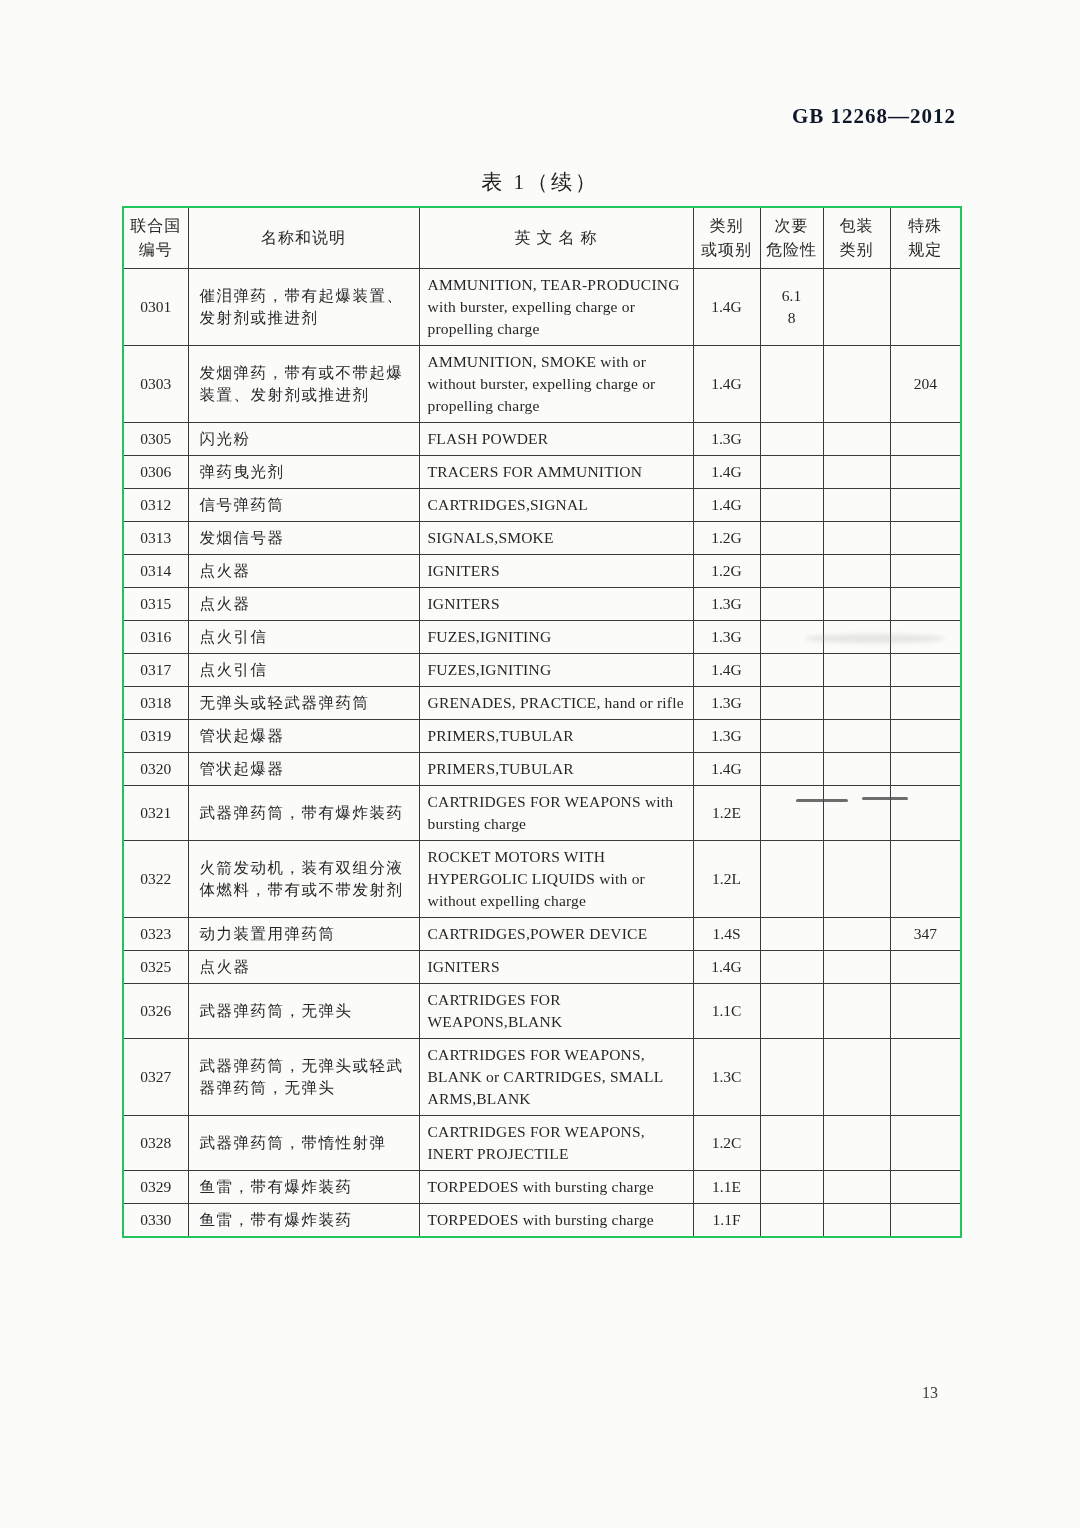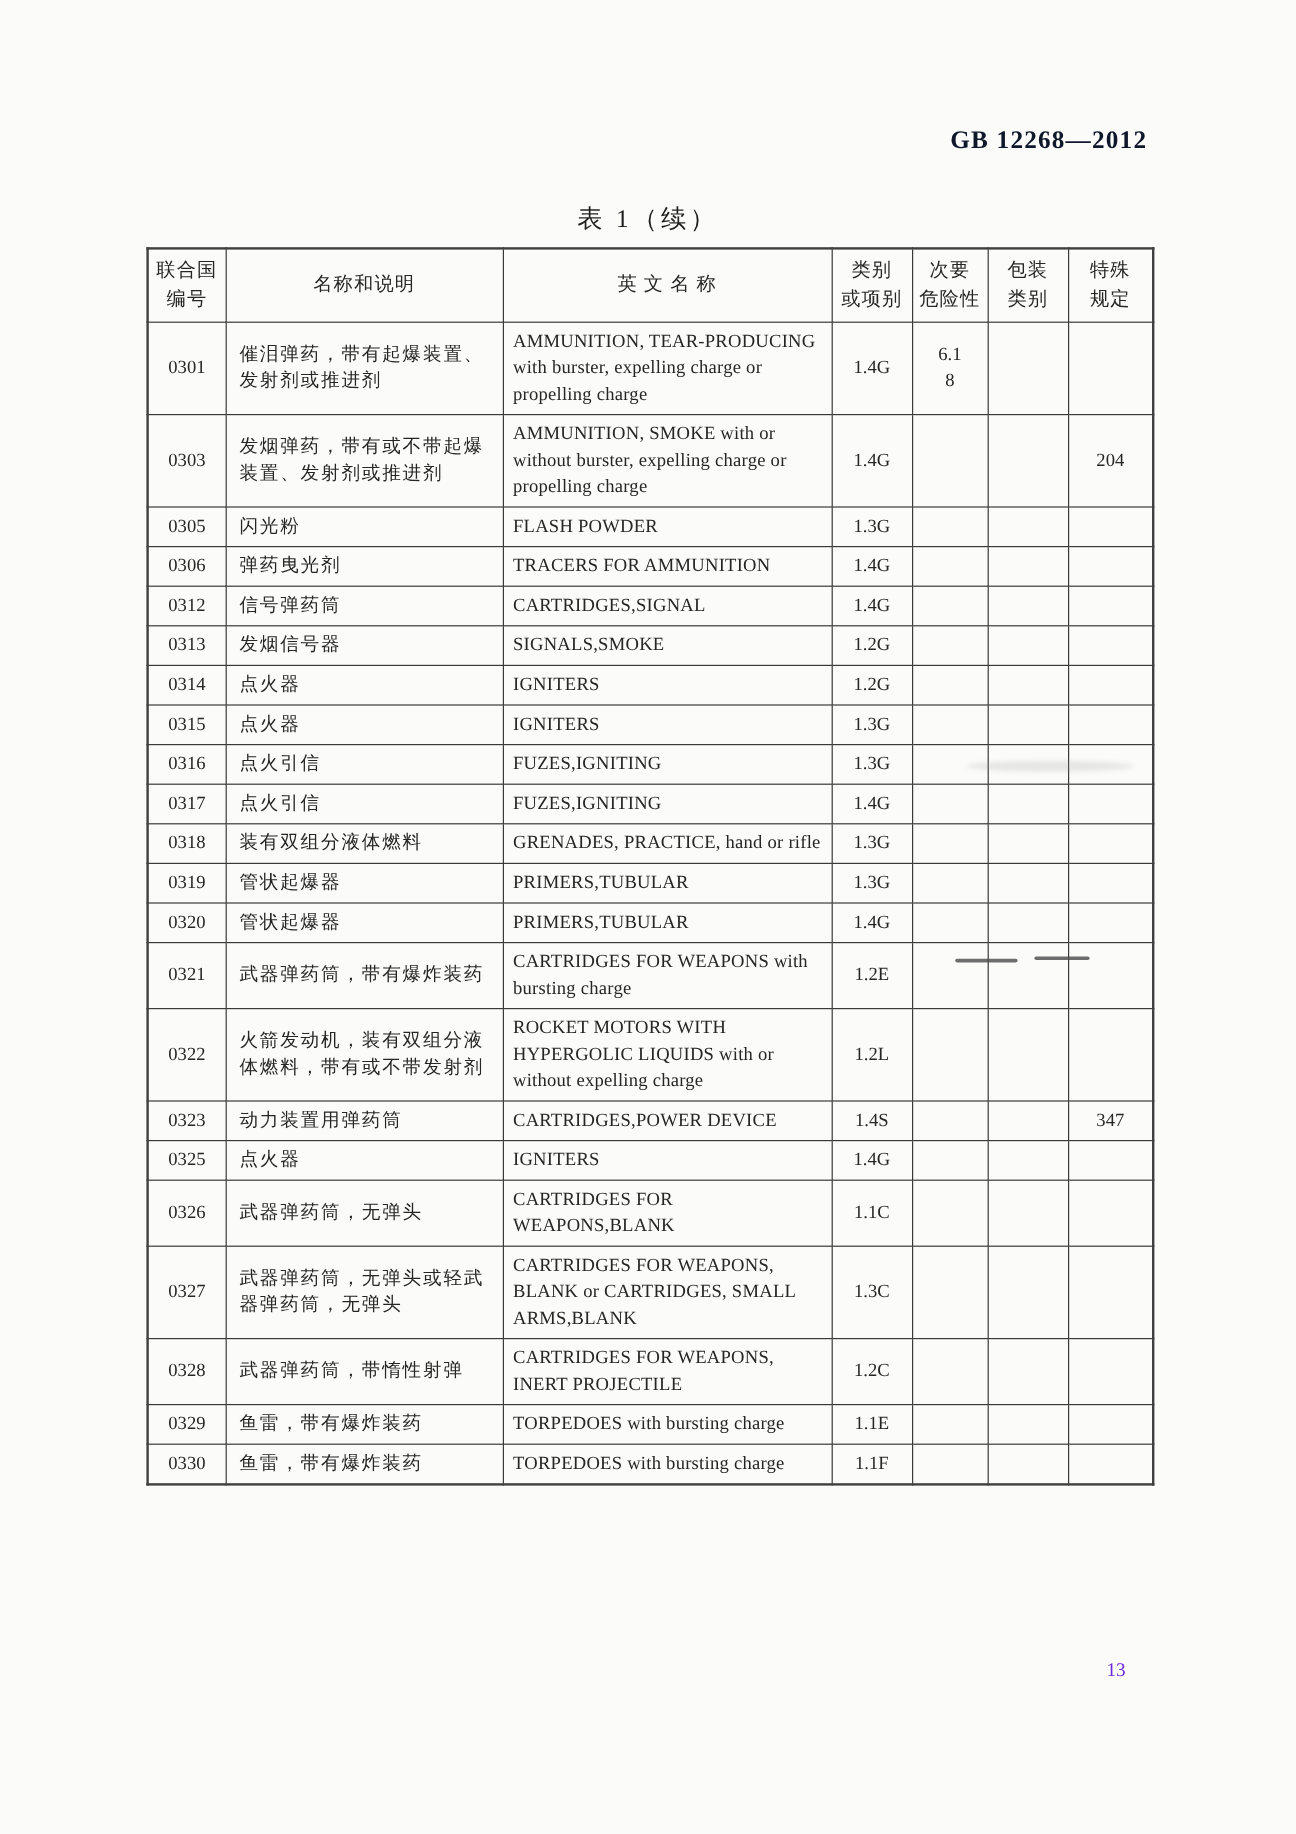--- a/index.html
+++ b/index.html
@@ -17,21 +17,21 @@
     color:#0f172a;
   }
   .table-title {
     position:absolute; top:168px; left:0; width:100%;
     text-align:center; font-size:21px; letter-spacing:3px; color:#1f1f1f;
   }
   table.doc-table {
     position:absolute; left:122px; top:206px;
     width:838px;
     border-collapse:collapse; table-layout:fixed;
-    border:2px solid #404040;
+    border:2px solid #22c55e;
   }
   .doc-table th, .doc-table td {
     border:1px solid #3a3a3a;
     vertical-align:middle;
     color:#262626;
   }
   .doc-table th {
     font-weight:normal; font-size:16px; line-height:24px;
     white-space:pre-line; text-align:center;
     height:56px; padding:2px 3px; letter-spacing:1px;
@@ -39,21 +39,21 @@
   .doc-table td {
     font-size:15.5px; line-height:22px;
     padding:5px 8px;
   }
   td.c-un, td.c-class, td.c-secondary, td.c-packing, td.c-special { text-align:center; }
   td.c-name { letter-spacing:1.5px; padding-left:11px; }
   td.c-english { letter-spacing:0.2px; }
   td.c-secondary { white-space:pre-line; }
   .page-number {
     position:absolute; top:1384px; right:142px;
-    font-size:16px; color:#6d28d9;
+    font-size:16px; color:#404040;
   }
   .watermark {
     position:absolute; top:1544px; right:16px;
     font-size:29px; letter-spacing:1px;
     color:#a5a5a5;
     font-family:"Liberation Sans", sans-serif;
   }
   .artifact { position:absolute; pointer-events:none; }
   .artifact.smudge { background:#9a9a9a; opacity:.22; border-radius:50%; filter:blur(2px); }
   .artifact.dash { background:#4a4a4a; opacity:.8; height:3px; border-radius:2px; }
@@ -178,21 +178,21 @@
         <td class="c-un">0317</td>
         <td class="c-name">点火引信</td>
         <td class="c-english">FUZES,IGNITING</td>
         <td class="c-class">1.4G</td>
         <td class="c-secondary"></td>
         <td class="c-packing"></td>
         <td class="c-special"></td>
       </tr>
       <tr>
         <td class="c-un">0318</td>
-        <td class="c-name">装有双组分液体燃料</td>
+        <td class="c-name">无弹头或轻武器弹药筒</td>
         <td class="c-english">GRENADES, PRACTICE, hand or rifle</td>
         <td class="c-class">1.3G</td>
         <td class="c-secondary"></td>
         <td class="c-packing"></td>
         <td class="c-special"></td>
       </tr>
       <tr>
         <td class="c-un">0319</td>
         <td class="c-name">管状起爆器</td>
         <td class="c-english">PRIMERS,TUBULAR</td>

